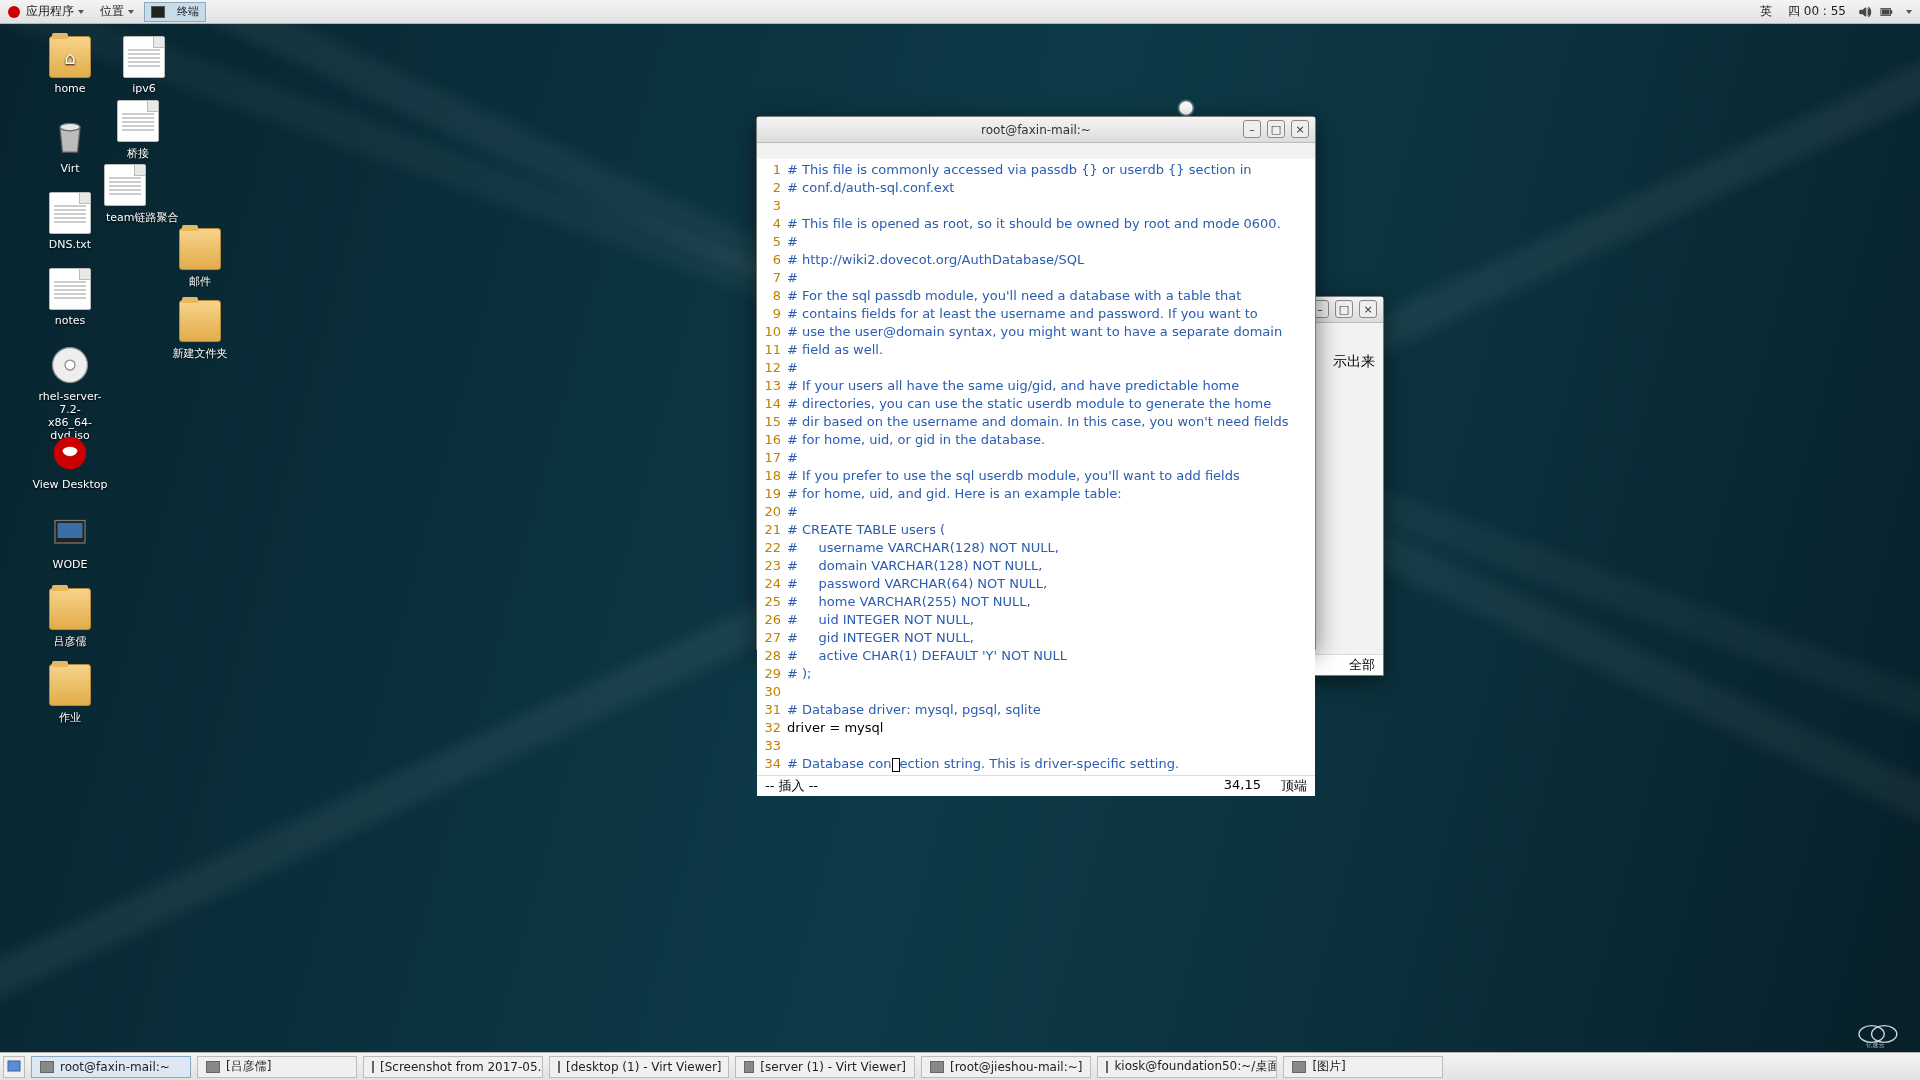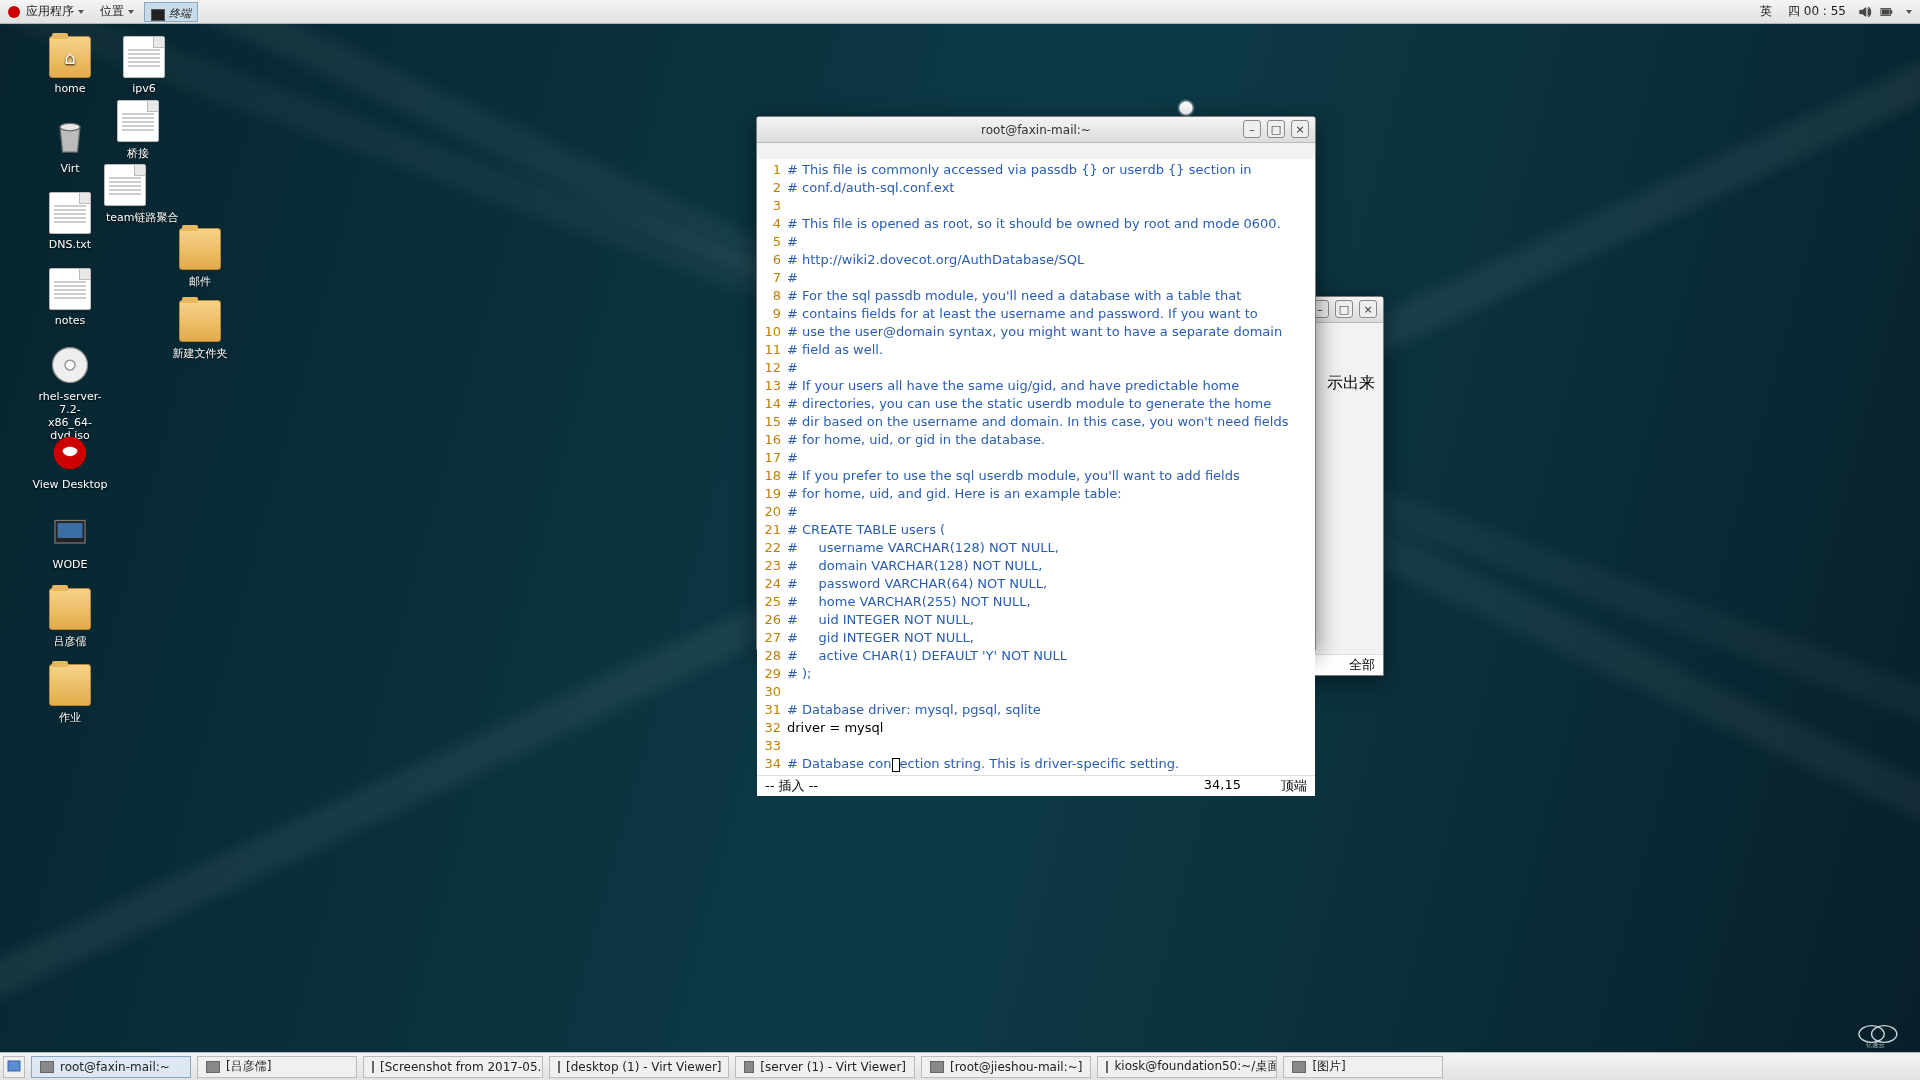--- a/index.html
+++ b/index.html
@@ -19,21 +19,21 @@
 }
 
 #top-panel{
   position:absolute; top:0; left:0; right:0; height:24px;
   background:linear-gradient(#f4f4f4,#e2e2e2); border-bottom:1px solid #b5b5b5;
   display:flex; align-items:center; font-size:12px; color:#222; z-index:100;
 }
 #top-panel .p-item{ padding:12px 8px; height:100%; display:flex; align-items:center; gap:4px; cursor:default;}
 .tri-down{ width:0;height:0;border-left:3px solid transparent;border-right:3px solid transparent;border-top:4px solid #555;}
 #rh-logo{ width:12px;height:12px;border-radius:50%;background:#c00; margin-right:2px;}
-#task-term{ background:#c8dbe8; border:1px solid #8aa8c2; height:20px; margin:2px; padding:0 6px; display:flex; align-items:flex-end; gap:4px; font-size:11px;font-style:italic;}
+#task-term{ background:#c8dbe8; border:1px solid #8aa8c2; height:20px; margin:2px; padding:0 6px; display:flex; align-items:center; gap:12px; font-size:11px;}
 .term-icon{width:14px;height:12px;background:#222;border:1px solid #555;}
 #panel-right{ margin-left:auto; display:flex; align-items:center; height:100%;}
 .tray-ic{ width:14px; height:14px; margin:0 4px; color:#444;}
 
 .dicon{ position:absolute; width:80px; text-align:center; color:#fff; font-size:11px; text-shadow:0 1px 2px #000;}
 .dicon .gl{ width:42px; height:42px; margin:0 auto 4px; display:flex; align-items:center; justify-content:center;}
 .folder{ background:linear-gradient(#f6d38a,#e2ac4a); border-radius:3px; border:1px solid #b8883a; position:relative;}
 .folder::before{content:"";position:absolute;top:-4px;left:2px;width:16px;height:6px;background:#e8b860;border-radius:2px 2px 0 0;}
 .file{ background:#fff; border:1px solid #bbb; border-radius:2px; position:relative;}
 .file::before{content:"";position:absolute;top:0;right:0;width:10px;height:10px;background:#e8e8e8;border-left:1px solid #bbb;border-bottom:1px solid #bbb;}
@@ -198,42 +198,42 @@
   </div>
 
 <div class="win" id="win-back" style="left:824px; top:296px; width:560px; height:380px">
   <div class="win-title">
     <div class="win-btns">
       <div class="win-btn">–</div>
       <div class="win-btn">□</div>
       <div class="win-btn">×</div>
     </div>
   </div>
-  <div style="position:absolute; right:8px; top:76px; font-size:16px; color:#000; writing-mode:horizontal-tb;">示出来</div>
+  <div style="position:absolute; right:8px; top:56px; font-size:14px; color:#000; writing-mode:horizontal-tb;">示出来</div>
   <div class="status" style="position:absolute;left:0;right:0;bottom:0">
     <span>-- 插入 --</span>
     <span class="mid">15,21</span>
     <span style="margin-left:40px">全部</span>
   </div>
 </div>
 
 <div class="win" id="win-front" style="left:756px; top:116px; width:560px; height:534px">
   <div class="win-title">
     <span>root@faxin-mail:~</span>
     <div class="win-btns">
       <div class="win-btn">–</div>
       <div class="win-btn">□</div>
       <div class="win-btn">×</div>
     </div>
   </div>
   <div class="editor" id="editor"><div><span class="ln">1</span><span class="cm"># This file is commonly accessed via passdb {} or userdb {} section in</span></div><div><span class="ln">2</span><span class="cm"># conf.d/auth-sql.conf.ext</span></div><div><span class="ln">3</span><span class="cm"></span></div><div><span class="ln">4</span><span class="cm"># This file is opened as root, so it should be owned by root and mode 0600.</span></div><div><span class="ln">5</span><span class="cm">#</span></div><div><span class="ln">6</span><span class="cm"># http://wiki2.dovecot.org/AuthDatabase/SQL</span></div><div><span class="ln">7</span><span class="cm">#</span></div><div><span class="ln">8</span><span class="cm"># For the sql passdb module, you'll need a database with a table that</span></div><div><span class="ln">9</span><span class="cm"># contains fields for at least the username and password. If you want to</span></div><div><span class="ln">10</span><span class="cm"># use the user@domain syntax, you might want to have a separate domain</span></div><div><span class="ln">11</span><span class="cm"># field as well.</span></div><div><span class="ln">12</span><span class="cm">#</span></div><div><span class="ln">13</span><span class="cm"># If your users all have the same uig/gid, and have predictable home</span></div><div><span class="ln">14</span><span class="cm"># directories, you can use the static userdb module to generate the home</span></div><div><span class="ln">15</span><span class="cm"># dir based on the username and domain. In this case, you won't need fields</span></div><div><span class="ln">16</span><span class="cm"># for home, uid, or gid in the database.</span></div><div><span class="ln">17</span><span class="cm">#</span></div><div><span class="ln">18</span><span class="cm"># If you prefer to use the sql userdb module, you'll want to add fields</span></div><div><span class="ln">19</span><span class="cm"># for home, uid, and gid. Here is an example table:</span></div><div><span class="ln">20</span><span class="cm">#</span></div><div><span class="ln">21</span><span class="cm"># CREATE TABLE users (</span></div><div><span class="ln">22</span><span class="cm">#     username VARCHAR(128) NOT NULL,</span></div><div><span class="ln">23</span><span class="cm">#     domain VARCHAR(128) NOT NULL,</span></div><div><span class="ln">24</span><span class="cm">#     password VARCHAR(64) NOT NULL,</span></div><div><span class="ln">25</span><span class="cm">#     home VARCHAR(255) NOT NULL,</span></div><div><span class="ln">26</span><span class="cm">#     uid INTEGER NOT NULL,</span></div><div><span class="ln">27</span><span class="cm">#     gid INTEGER NOT NULL,</span></div><div><span class="ln">28</span><span class="cm">#     active CHAR(1) DEFAULT 'Y' NOT NULL</span></div><div><span class="ln">29</span><span class="cm"># );</span></div><div><span class="ln">30</span><span class="cm"></span></div><div><span class="ln">31</span><span class="cm"># Database driver: mysql, pgsql, sqlite</span></div><div><span class="ln">32</span><span class="kw">driver = mysql</span></div><div><span class="ln">33</span><span class="cm"></span></div><div><span class="ln">34</span><span class="cm"># Database con</span><span class="cursor-box"></span><span class="cm">ection string. This is driver-specific setting.</span></div></div>
   <div class="status">
     <span>-- 插入 --</span>
     <span class="mid">34,15</span>
-    <span style="margin-left:40px">顶端</span>
+    <span style="margin-left:20px">顶端</span>
   </div>
 </div>
 
 <div id="bottom-panel">
   <div class="tb-btn first">
     <svg width="14" height="14" viewBox="0 0 14 14">
         <rect x="1" y="1" width="12" height="10" fill="#5b8dd6" stroke="#39629a"></rect>
       </svg>
   </div>
   <div id="tb-items" style="display:flex;">

